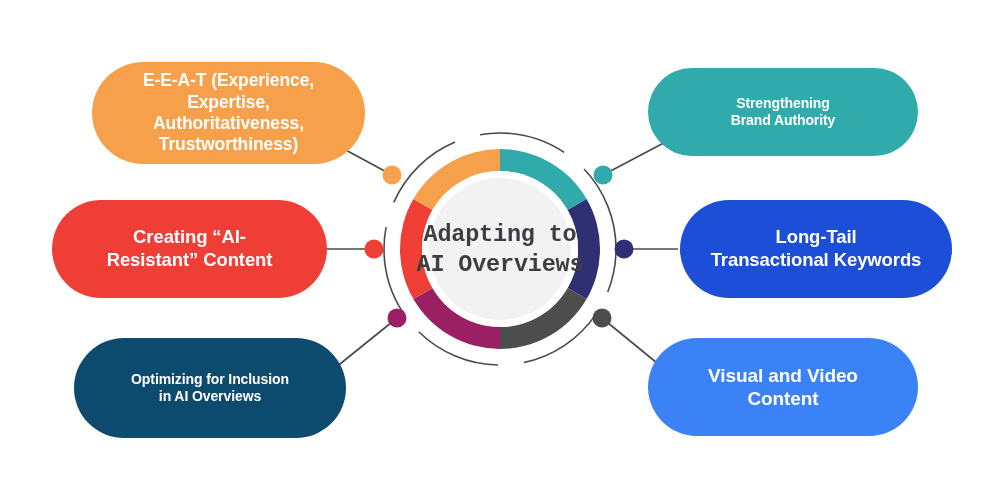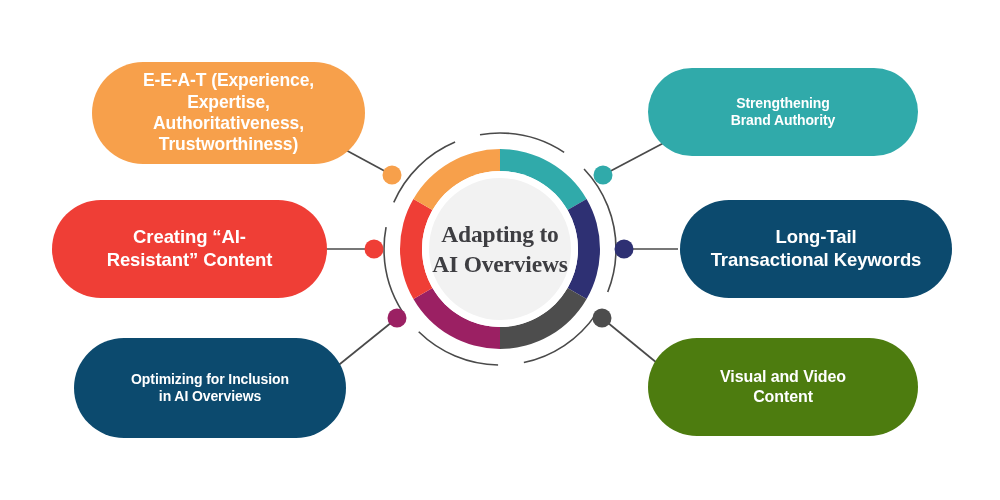--- a/index.html
+++ b/index.html
@@ -72,47 +72,47 @@
     left: 648px; top: 68px;
     width: 270px; height: 88px;
     border-radius: 48px;
     background: #30AAAA;
     font-size: 14px;
   }
   #pill-longtail {
     left: 680px; top: 200px;
     width: 272px; height: 98px;
     border-radius: 49px;
-    background: #0c4a6e;
+    background: #1d4ed8;
     font-size: 18.5px;
   }
   #pill-visual {
     left: 648px; top: 338px;
     width: 270px; height: 98px;
     border-radius: 49px;
-    background: #4d7c0f;
-    font-size: 16px;
+    background: #3b82f6;
+    font-size: 19px;
   }
 
   
   #center-label {
     position: absolute;
     left: 400px;
     top: 205px;
     width: 200px;
     height: 90px;
     display: flex;
     align-items: center;
     justify-content: center;
     text-align: center;
     color: #3E3E42;
     font-weight: bold;
     font-size: 23.5px;
     line-height: 1.26;
-    font-family: Liberation Serif, serif;
+    font-family: Liberation Mono, monospace;
     white-space: pre-line;
     letter-spacing: -0.2px;
   }
 </style>
 </head>
 <body>
 
 <svg id="canvas" viewBox="0 0 1000 500">
 
   <g>

